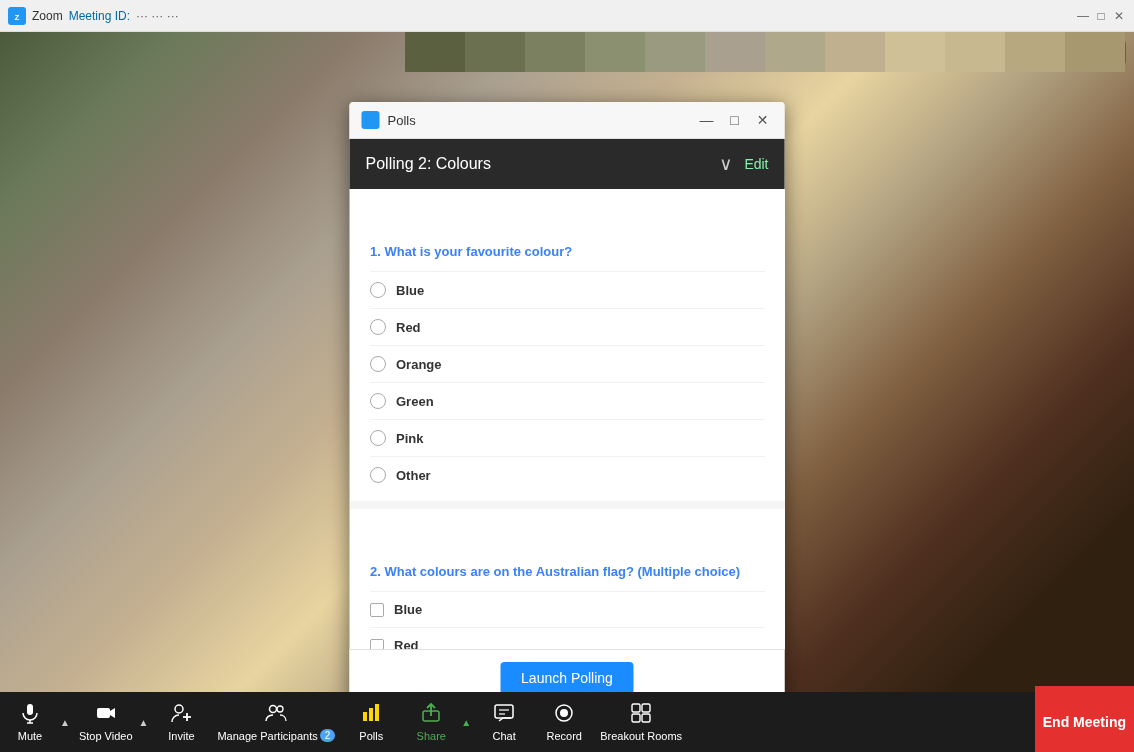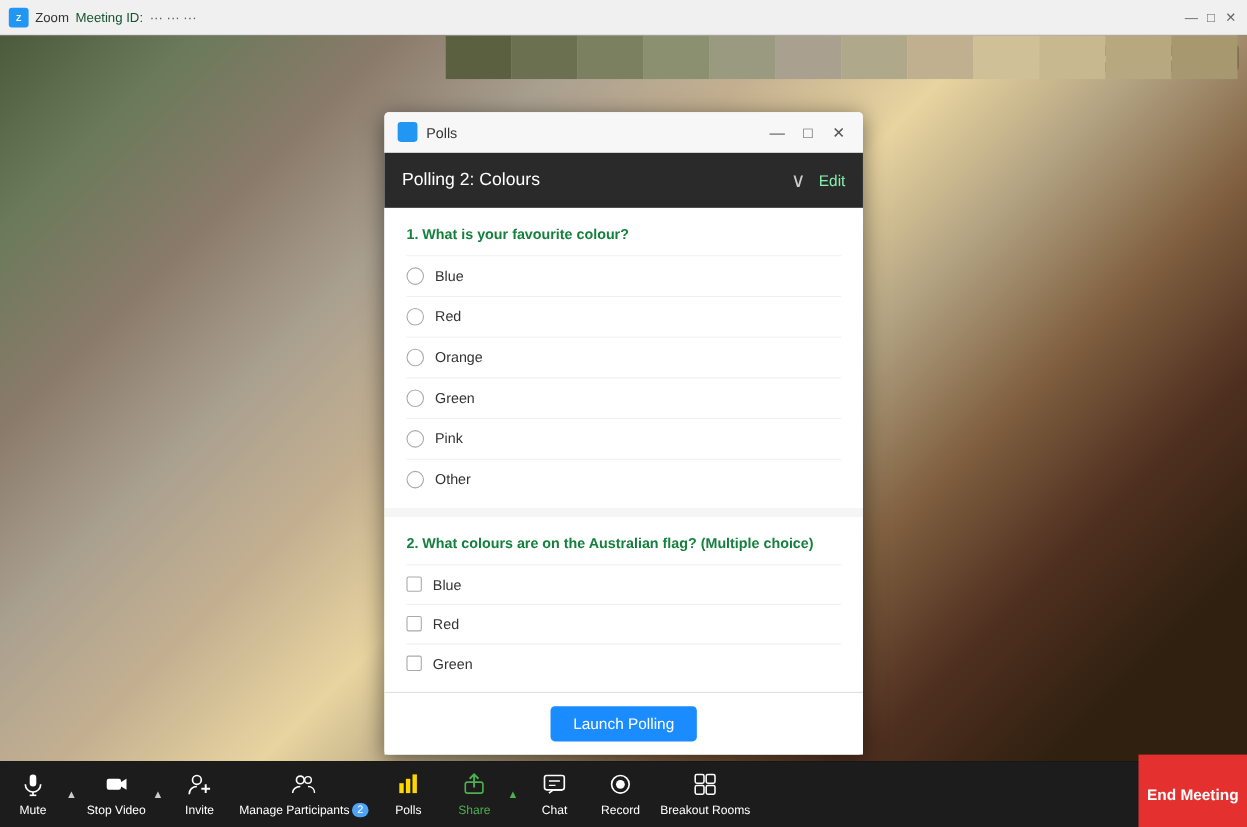--- a/index.html
+++ b/index.html
@@ -193,29 +193,31 @@
     }
 
     .question-section {
       background: #fff;
       margin: 0;
       padding: 16px 20px 8px 20px;
     }
     .question-title {
       font-size: 13px;
       font-weight: 600;
-      color: #15803d;
+      color: #3b82f6;
       margin-bottom: 12px;
+      margin-top: 39px;
     }
     .option-row {
       display: flex;
-      align-items: flex-start;
+      align-items: flex-end;
       gap: 10px;
       padding: 10px 0;
       border-top: 1px solid #f0f0f0;
+      font-weight: bold;
     }
     .option-row:first-of-type {
       border-top: none;
     }
     .radio-btn {
       width: 16px; height: 16px;
       border-radius: 50%;
       border: 1.5px solid #aaa;
       background: #fff;
       flex-shrink: 0;
@@ -348,21 +350,21 @@
 
 <div id="title-bar">
   <div id="title-bar-left">
     <div id="zoom-logo">
       <svg width="12" height="12" viewBox="0 0 12 12">
           <rect width="12" height="12" fill="#2196f3" rx="2"></rect>
           <text x="6" y="9.5" text-anchor="middle" fill="white" font-size="8" font-weight="bold">Z</text>
         </svg>
     </div>
     <span id="title-text">Zoom</span>
-    <span style="font-size:12px;color:#14532d;">Meeting ID:</span>
+    <span style="font-size:12px;color:#0369a1;">Meeting ID:</span>
     <span style="font-size:12px;color:#555;">··· ··· ···</span>
   </div>
   <div id="title-controls">
     <div class="title-btn">—</div>
     <div class="title-btn">□</div>
     <div class="title-btn">✕</div>
   </div>
 </div>
 
 <div id="video-area">

